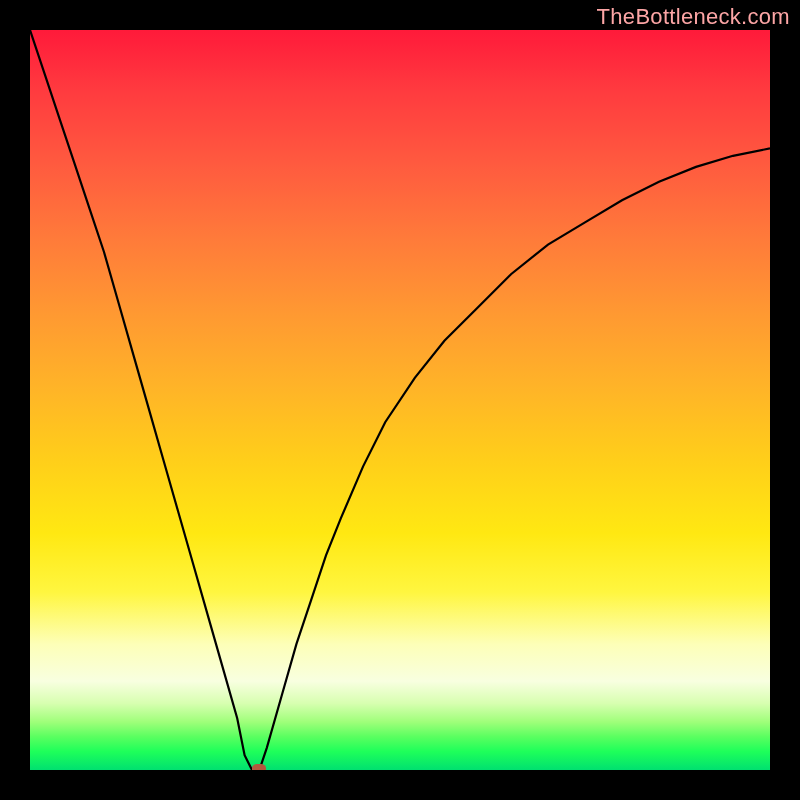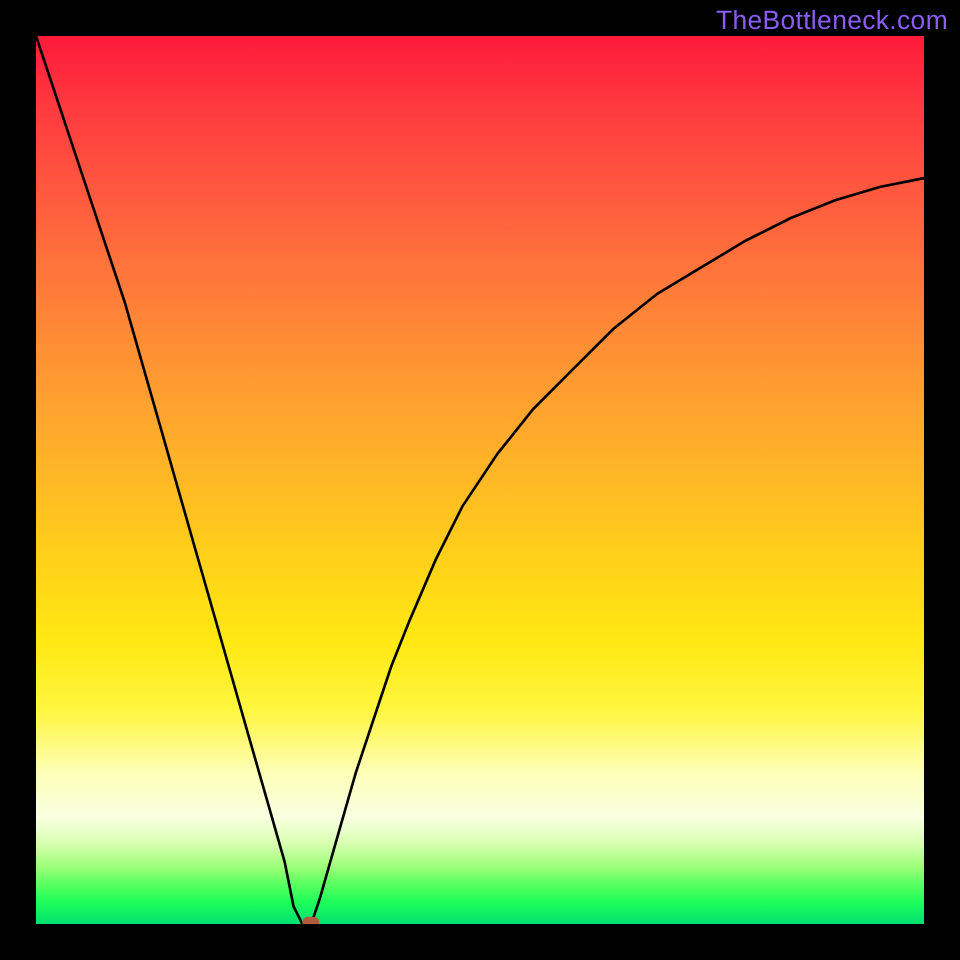--- a/index.html
+++ b/index.html
@@ -13,21 +13,21 @@
   .frame {
     position: relative;
     width: 800px;
     height: 800px;
     background: #000;
   }
   .watermark {
     position: absolute;
     top: 4px;
     right: 10px;
-    color: #8b5cf6;
+    color: #fca5a5;
     font-size: 22px;
     font-weight: 500;
     letter-spacing: 0.3px;
     z-index: 10;
     text-align: center;
   }
   .plot {
     position: absolute;
     left: 30px;
     top: 30px;

